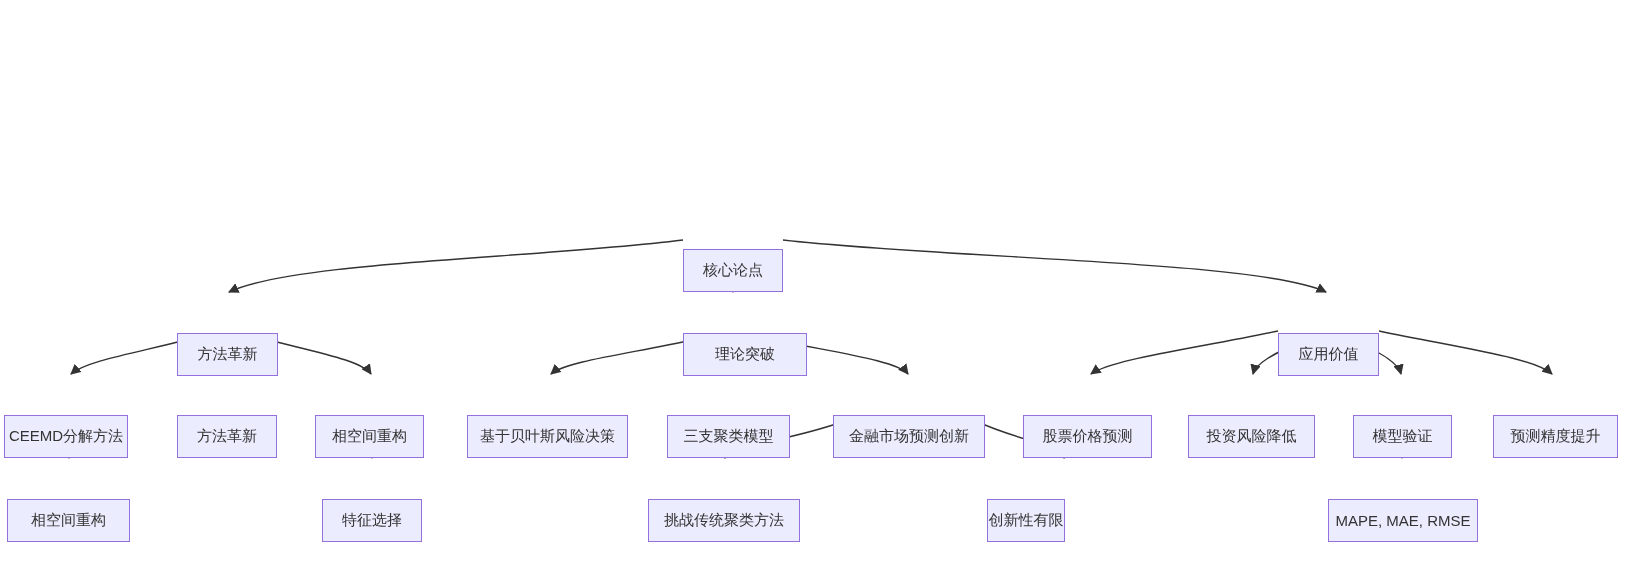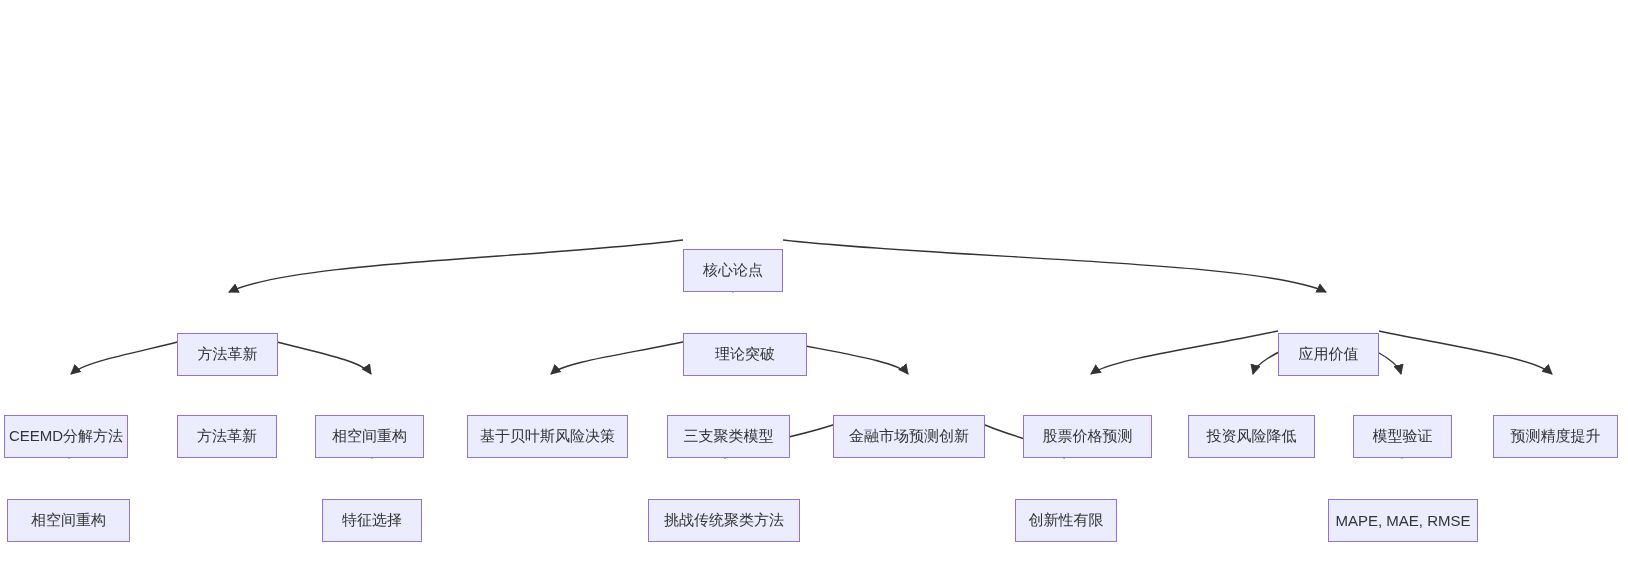--- a/index.html
+++ b/index.html
@@ -95,16 +95,16 @@
   <div class="node" style="left:667px;top:379px;width:123px">三支聚类模型</div>
   <div class="node" style="left:833px;top:379px;width:152px">金融市场预测创新</div>
   <div class="node" style="left:1023px;top:379px;width:129px">股票价格预测</div>
   <div class="node" style="left:1188px;top:379px;width:127px">投资风险降低</div>
   <div class="node" style="left:1353px;top:379px;width:99px">模型验证</div>
   <div class="node" style="left:1493px;top:379px;width:125px">预测精度提升</div>
 
   <div class="node" style="left:7px;top:463px;width:123px">相空间重构</div>
   <div class="node" style="left:322px;top:463px;width:100px">特征选择</div>
   <div class="node" style="left:648px;top:463px;width:152px">挑战传统聚类方法</div>
-  <div class="node" style="left:1015px;top:463px;width:102px">创新性有限</div>
+  <div class="node" style="left:987px;top:463px;width:78px">创新性有限</div>
   <div class="node" style="left:1328px;top:463px;width:150px">MAPE, MAE, RMSE</div>
 
 </div>
 
 </body></html>

